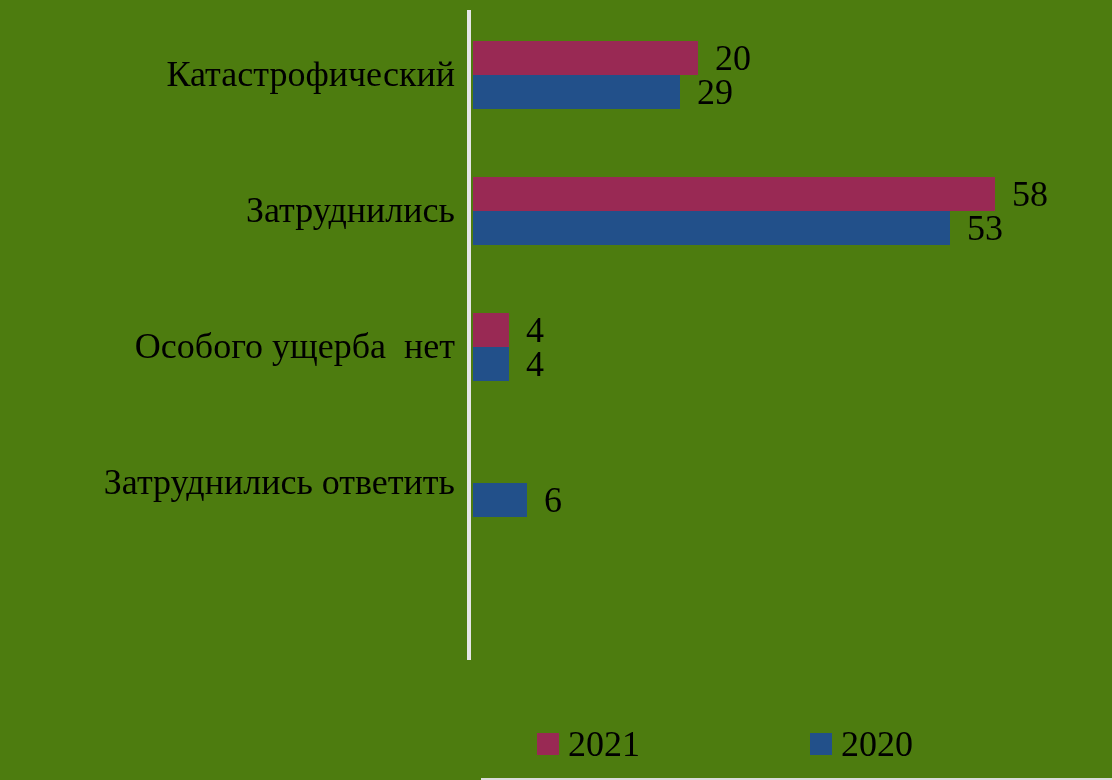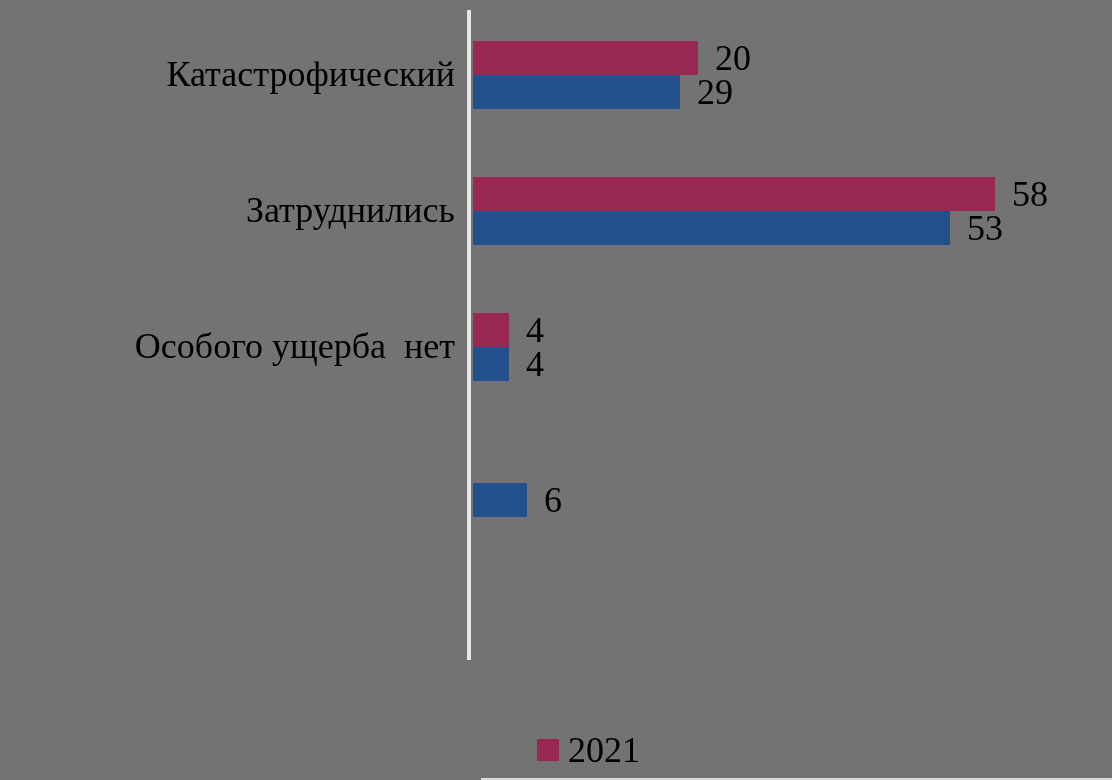--- a/index.html
+++ b/index.html
@@ -1,31 +1,31 @@
 <!DOCTYPE html>
 <html><head>
 <meta charset="utf-8">
 <style>
   html,body{margin:0;padding:0;background:#fff;}
   .canvas{
-    position:relative;width:1112px;height:780px;background:#737373;overflow:hidden;
+    position:relative;width:1112px;height:780px;background:#4d7c0f;overflow:hidden;
     font-family:"Liberation Serif","DejaVu Serif",serif;color:#000;
   }
   #rows{position:absolute;top:7px;left:0;width:100%;}
   .row{position:relative;height:136px;}
   .row-label{
     position:absolute;left:0;width:455px;top:50%;transform:translateY(-50%);
     text-align:right;font-size:36px;line-height:1.15;white-space:pre;
   }
   .pair{position:absolute;left:473px;top:50%;transform:translateY(-50%);}
   .bar-line{display:flex;align-items:center;height:34px;}
   .bar{height:34px;flex:0 0 auto;}
   .bar-value{margin-left:17px;font-size:36px;line-height:1;}
   .axis-line{position:absolute;left:467px;top:10px;width:4px;height:650px;background:#E6E6E6;}
-  .legend{position:absolute;left:537px;top:726px;height:42px;display:flex;gap:170px;align-items:flex-end;}
+  .legend{position:absolute;left:537px;top:726px;height:42px;display:flex;gap:170px;align-items:flex-start;}
   .legend-item{display:flex;align-items:center;}
   .swatch{width:22px;height:22px;margin-right:9px;display:inline-block;}
   .legend-label{font-size:36px;line-height:1;}
   .bottom-line{position:absolute;left:481px;right:0;bottom:0;height:2px;background:#DCDCDC;}
 </style>
 </head>
 <body>
 
 <div class="canvas">
   <div class="axis-line"></div>
@@ -63,31 +63,36 @@
             <div class="bar" style="width: 36px; background: rgb(153, 41, 84);"></div>
             <div class="bar-value">4</div>
           </div>
           <div class="bar-line">
             <div class="bar" style="width: 36px; background: rgb(34, 80, 138);"></div>
             <div class="bar-value">4</div>
           </div>
         </div>
       </div>
       <div class="row">
+        <div class="row-label">Затруднились ответить</div>
         <div class="pair">
           <div class="bar-line"></div>
           <div class="bar-line">
             <div class="bar" style="width: 54px; background: rgb(34, 80, 138);"></div>
             <div class="bar-value">6</div>
           </div>
         </div>
       </div>
     </div>
 
   <div class="legend">
     <div class="legend-item">
       <span class="swatch" style="background: rgb(153, 41, 84);"></span>
       <span class="legend-label">2021</span>
     </div>
+    <div class="legend-item">
+      <span class="swatch" style="background: rgb(34, 80, 138);"></span>
+      <span class="legend-label">2020</span>
+    </div>
   </div>
 
   <div class="bottom-line"></div>
 </div>
 
 </body></html>

